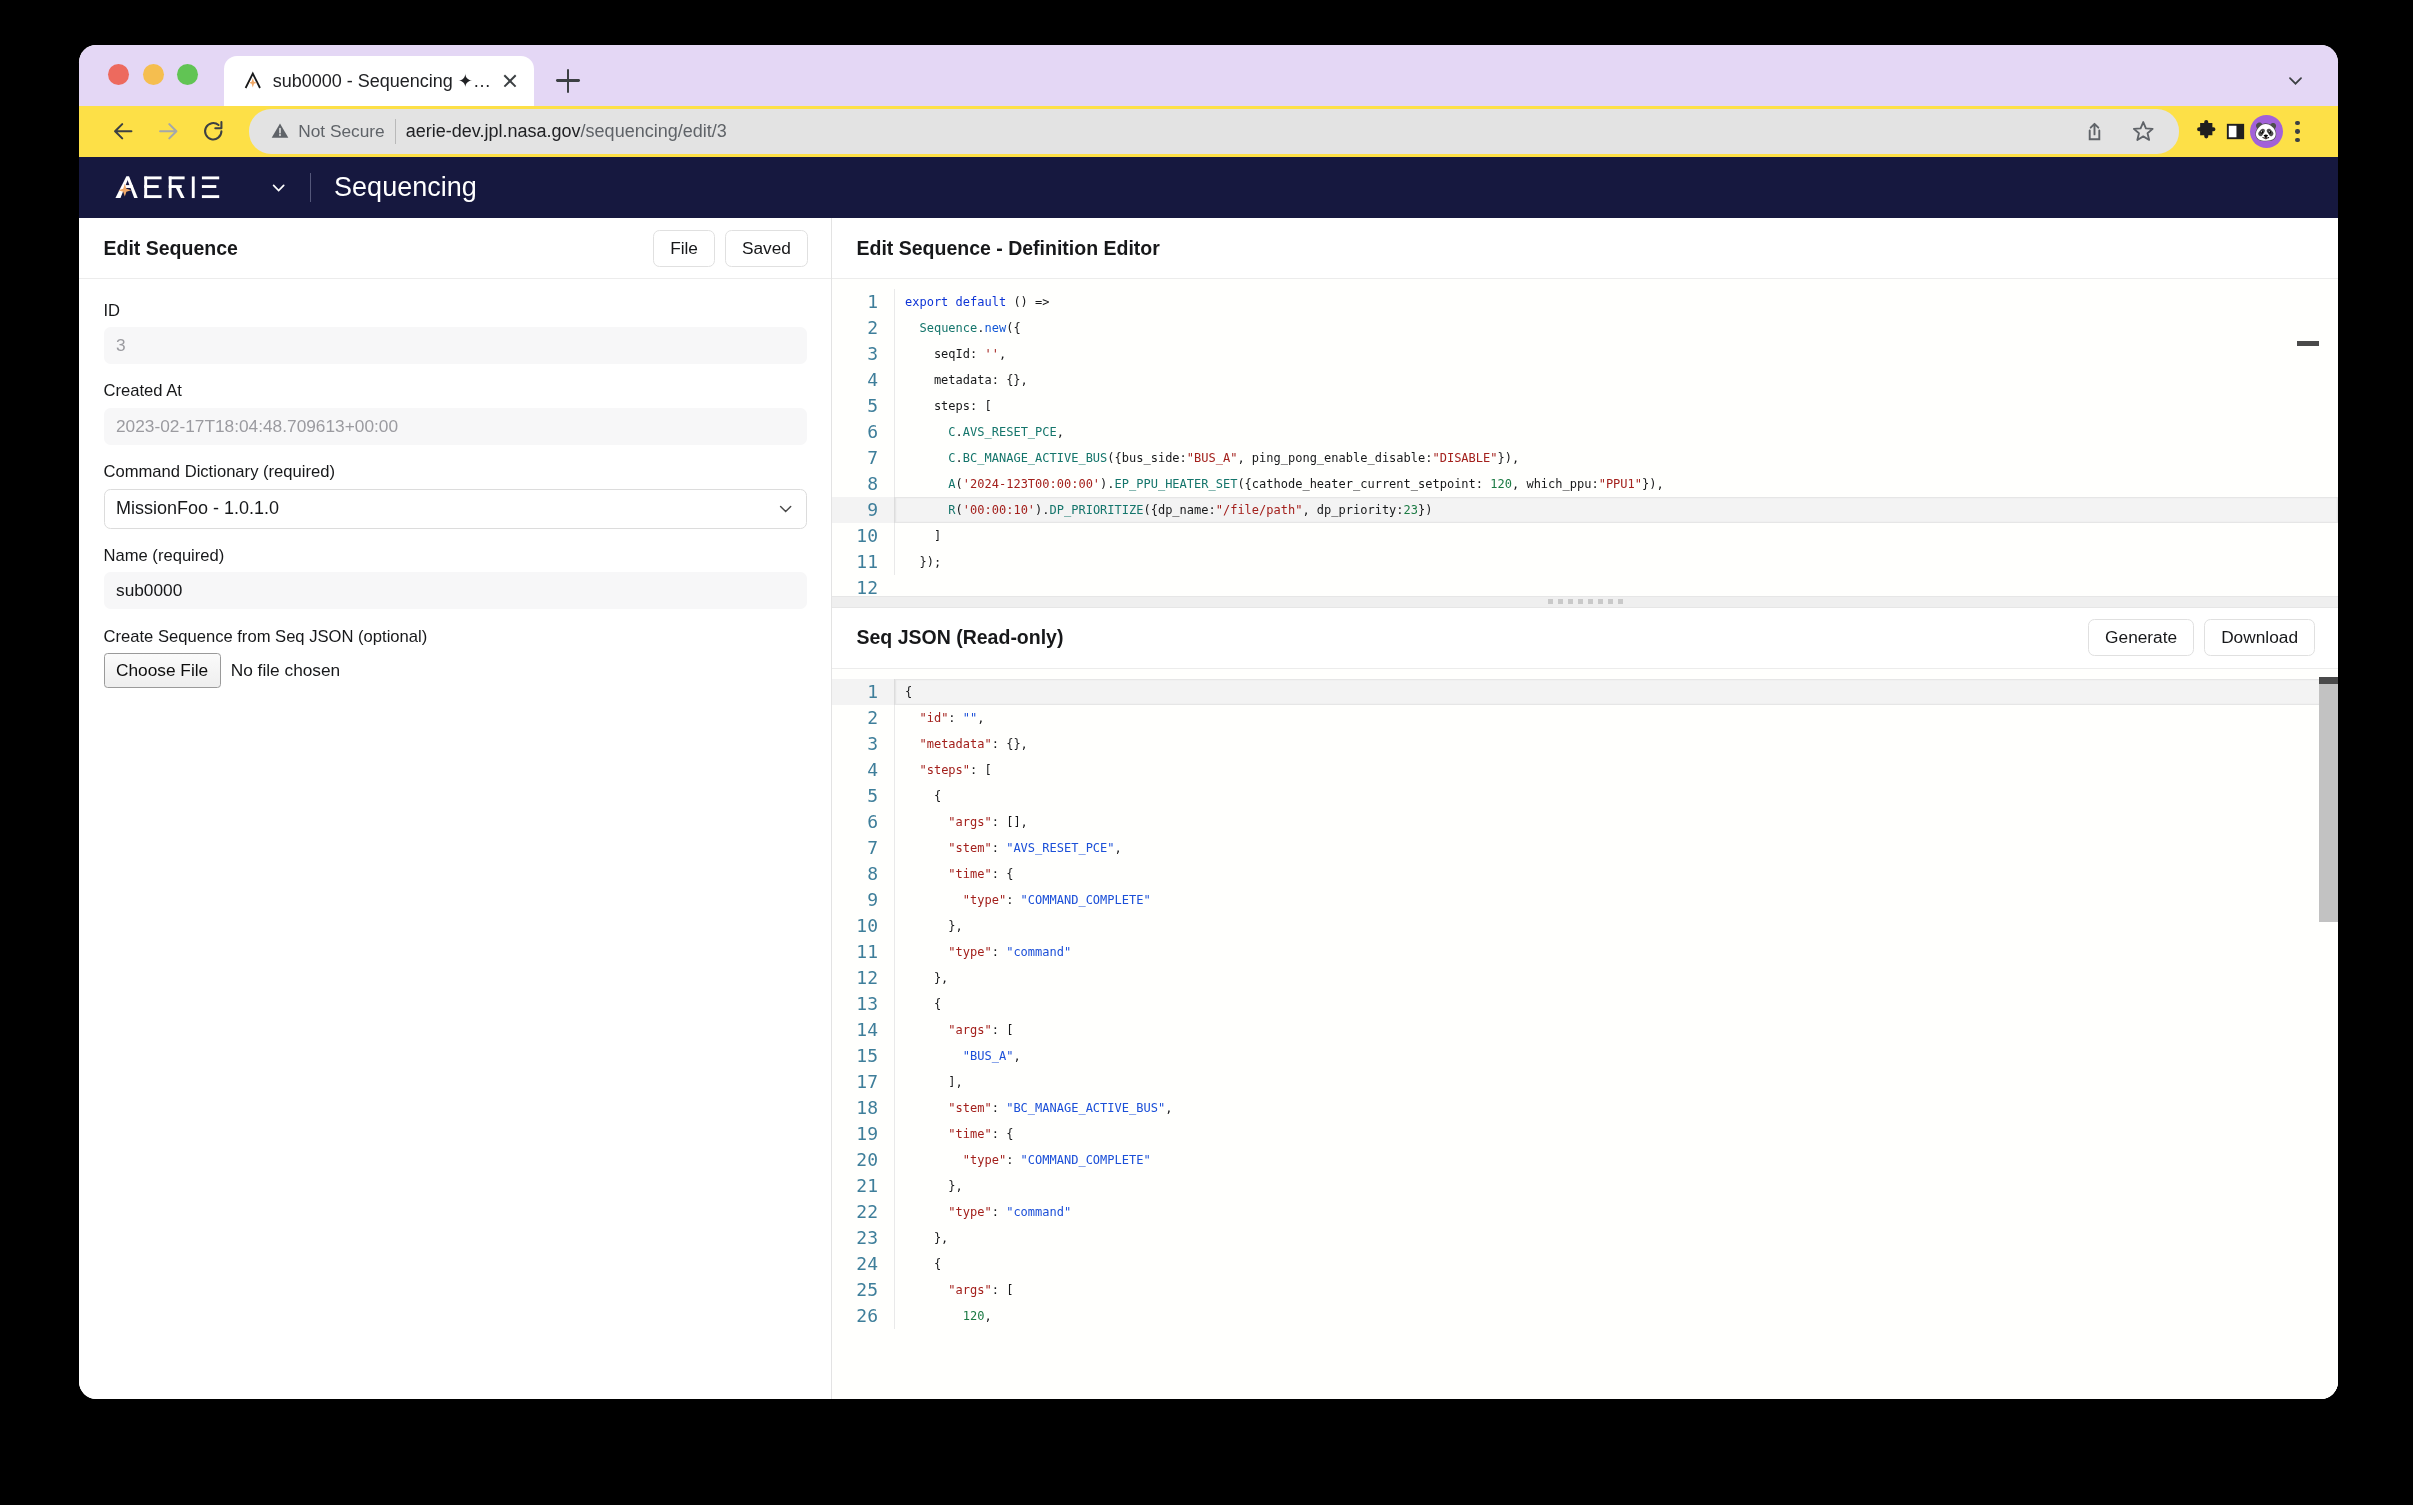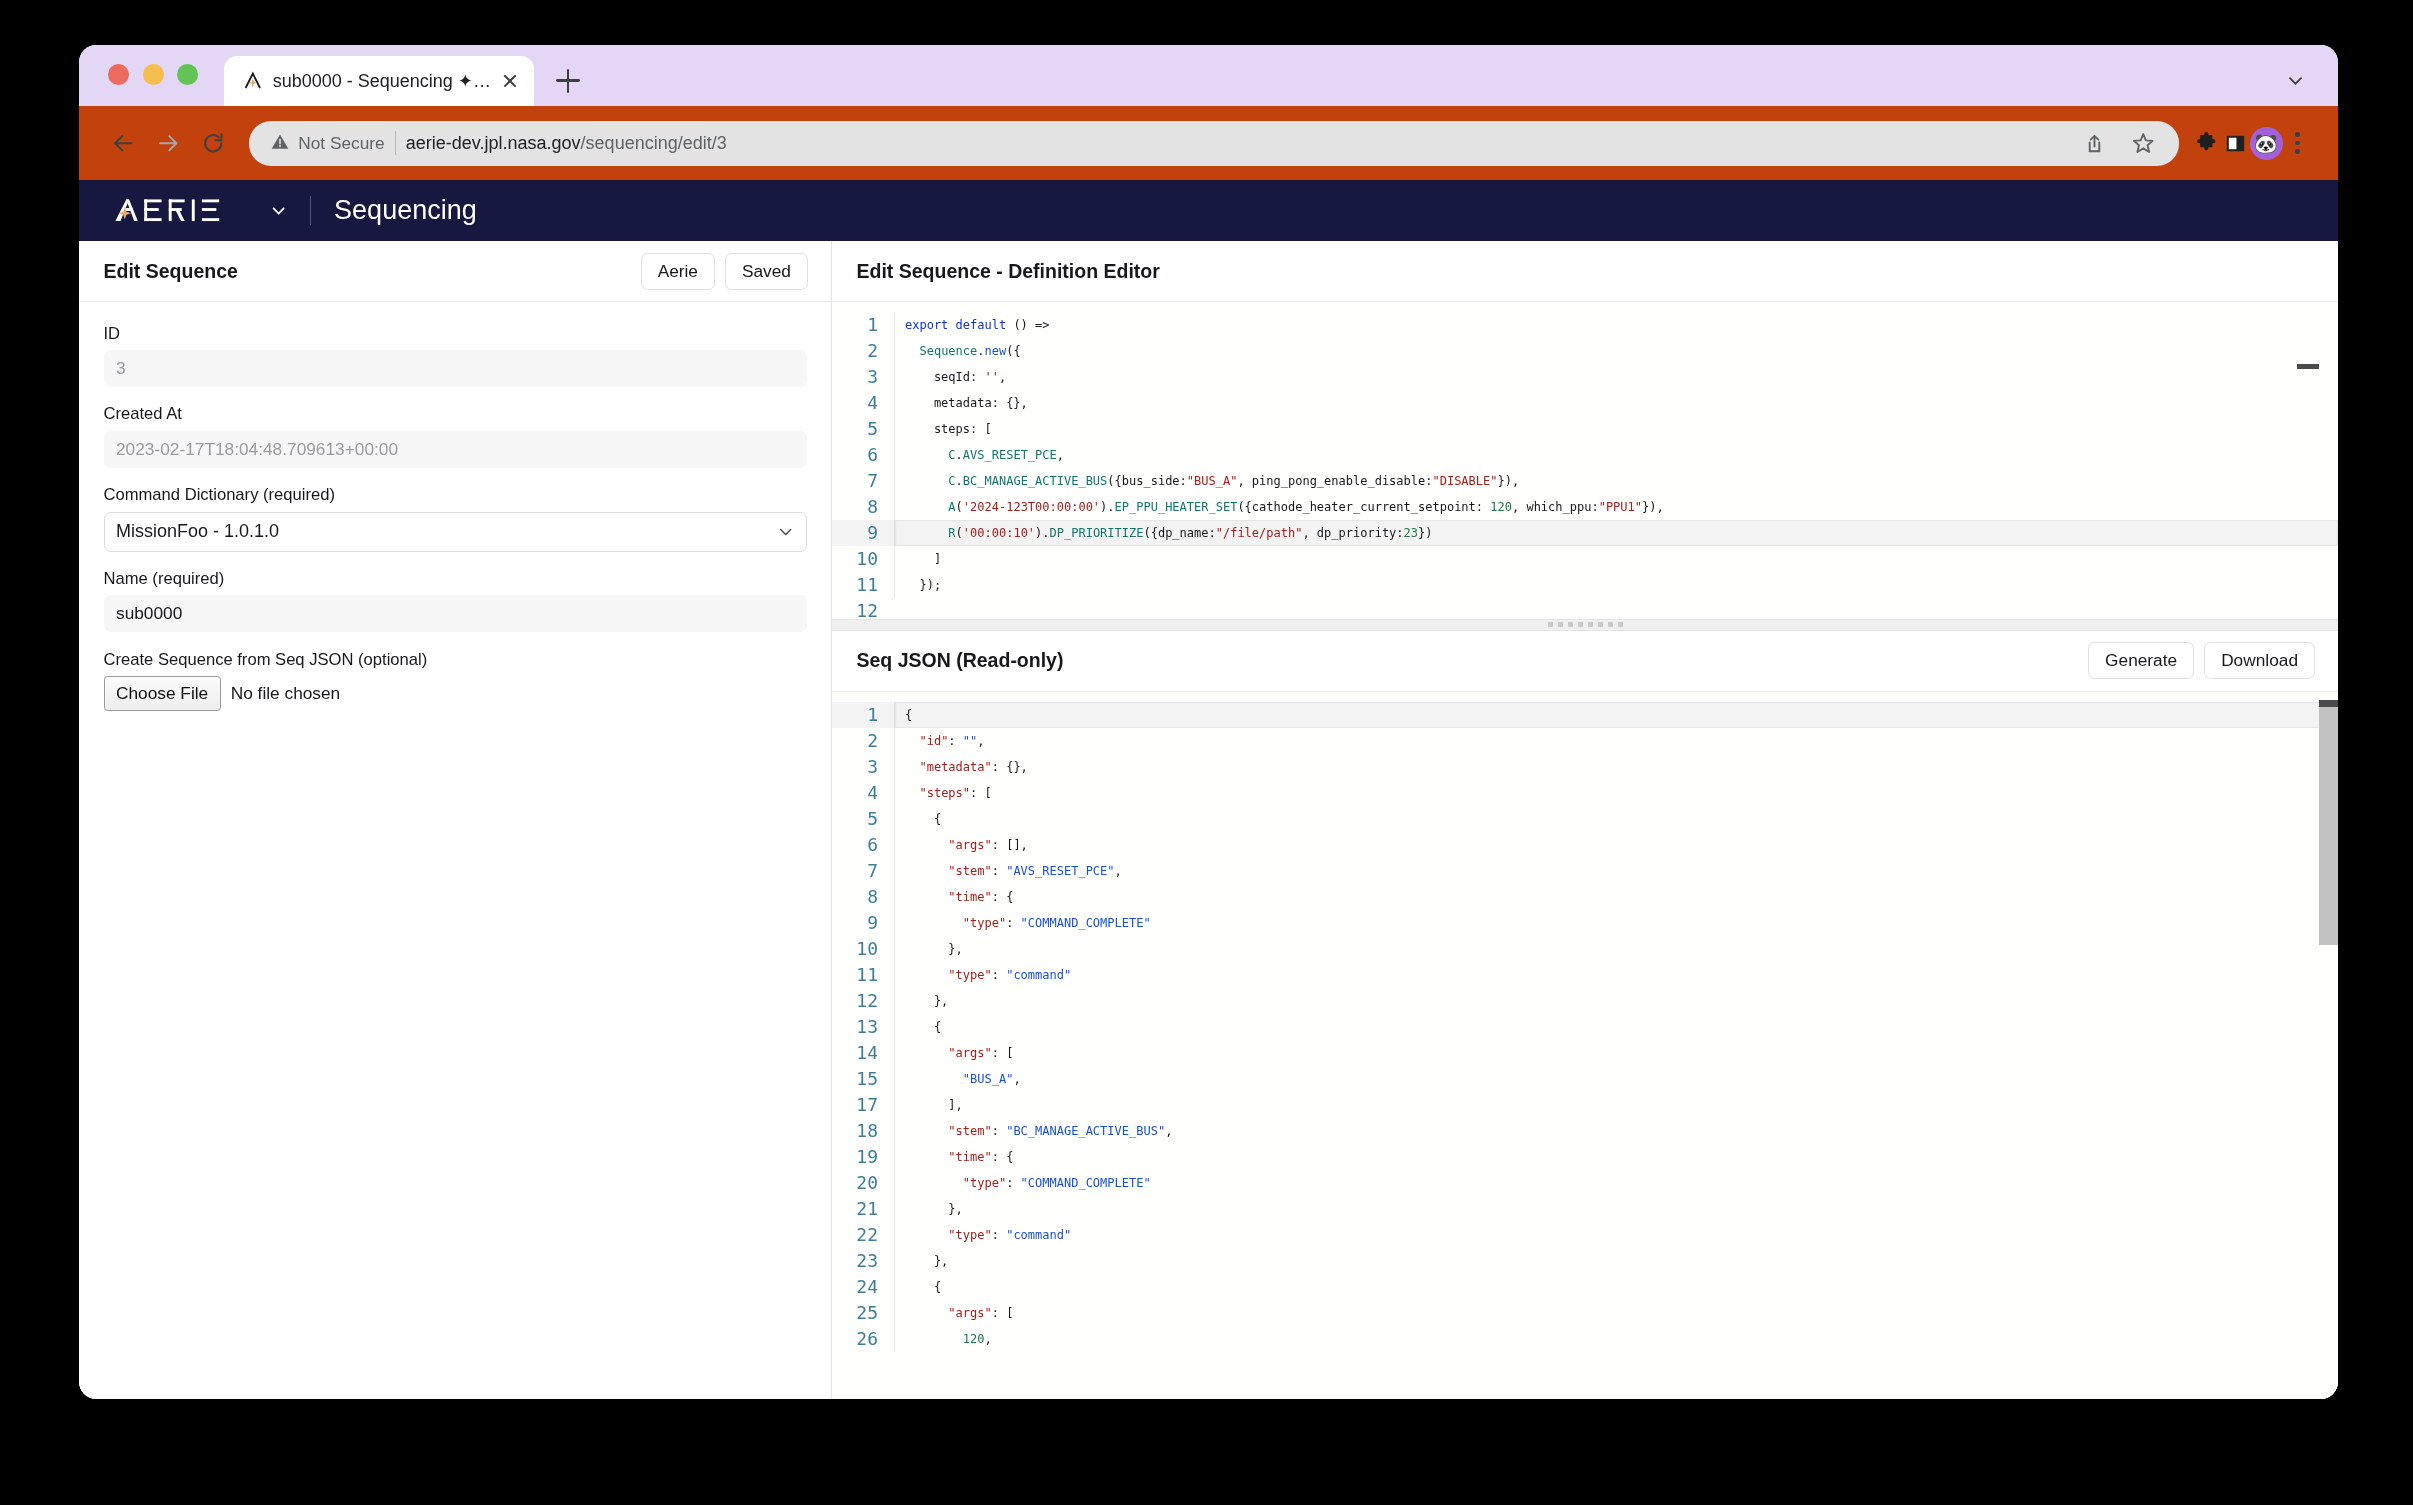--- a/index.html
+++ b/index.html
@@ -56,21 +56,21 @@
   .newtab::before { left: 0; top: 10.8px; width: 24.5px; height: 2.6px; }
   .newtab::after { left: 10.8px; top: 0; width: 2.6px; height: 24.5px; }
 
   .tabstrip-chev {
     position: absolute; right: 33px; bottom: 16px;
     width: 19px; height: 19px;
   }
 
   
   .toolbar {
-    height: 74px; background: #c2410c; display: flex; align-items: center;
+    height: 51px; background: #fde047; display: flex; align-items: center;
     padding: 0 26px 0 21.6px; gap: 0; flex: none;
   }
   .navbtn { width: 45px; height: 45px; display: flex; align-items: center; justify-content: center; }
   .omnibox {
     flex: 1; height: 45px; background: #e3e3e3; border-radius: 22px;
     display: flex; align-items: center; padding: 0 21.6px; margin: 0 13px;
     gap: 10px; min-width: 0;
   }
   .notsecure { display: flex; align-items: center; gap: 8px; }
   .notsecure-text { font-size: 17.3px; color: #5f6368; white-space: nowrap; }
@@ -321,21 +321,21 @@
     <span class="appbar-sep"></span>
     <span class="appbar-title">Sequencing</span>
   </div>
 
   <div class="content">
 
     <div class="left-pane">
       <div class="pane-head">
         <span class="pane-title">Edit Sequence</span>
         <span class="head-actions">
-          <button class="btn">Aerie</button>
+          <button class="btn">File</button>
           <button class="btn">Saved</button>
         </span>
       </div>
 
       <div class="form">
         <div class="field">
           <span class="label">ID</span>
           <div class="input">3</div>
         </div>
         <div class="field">

